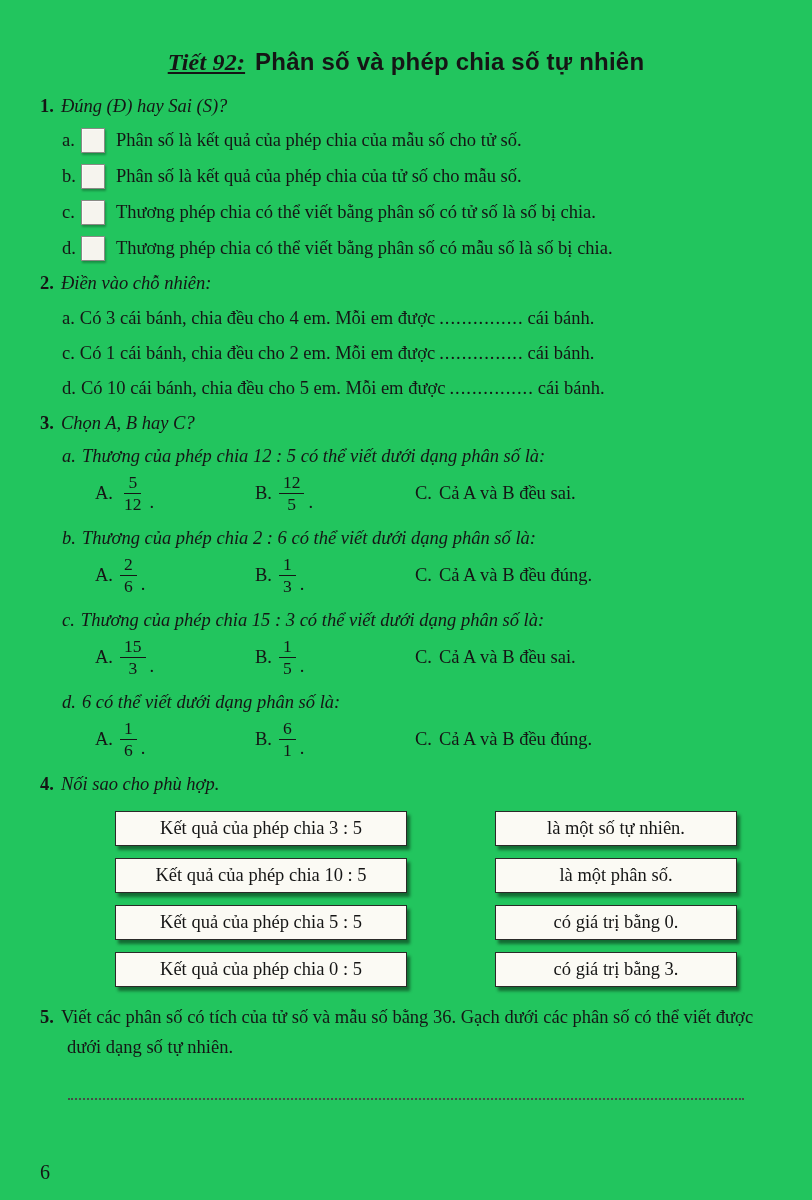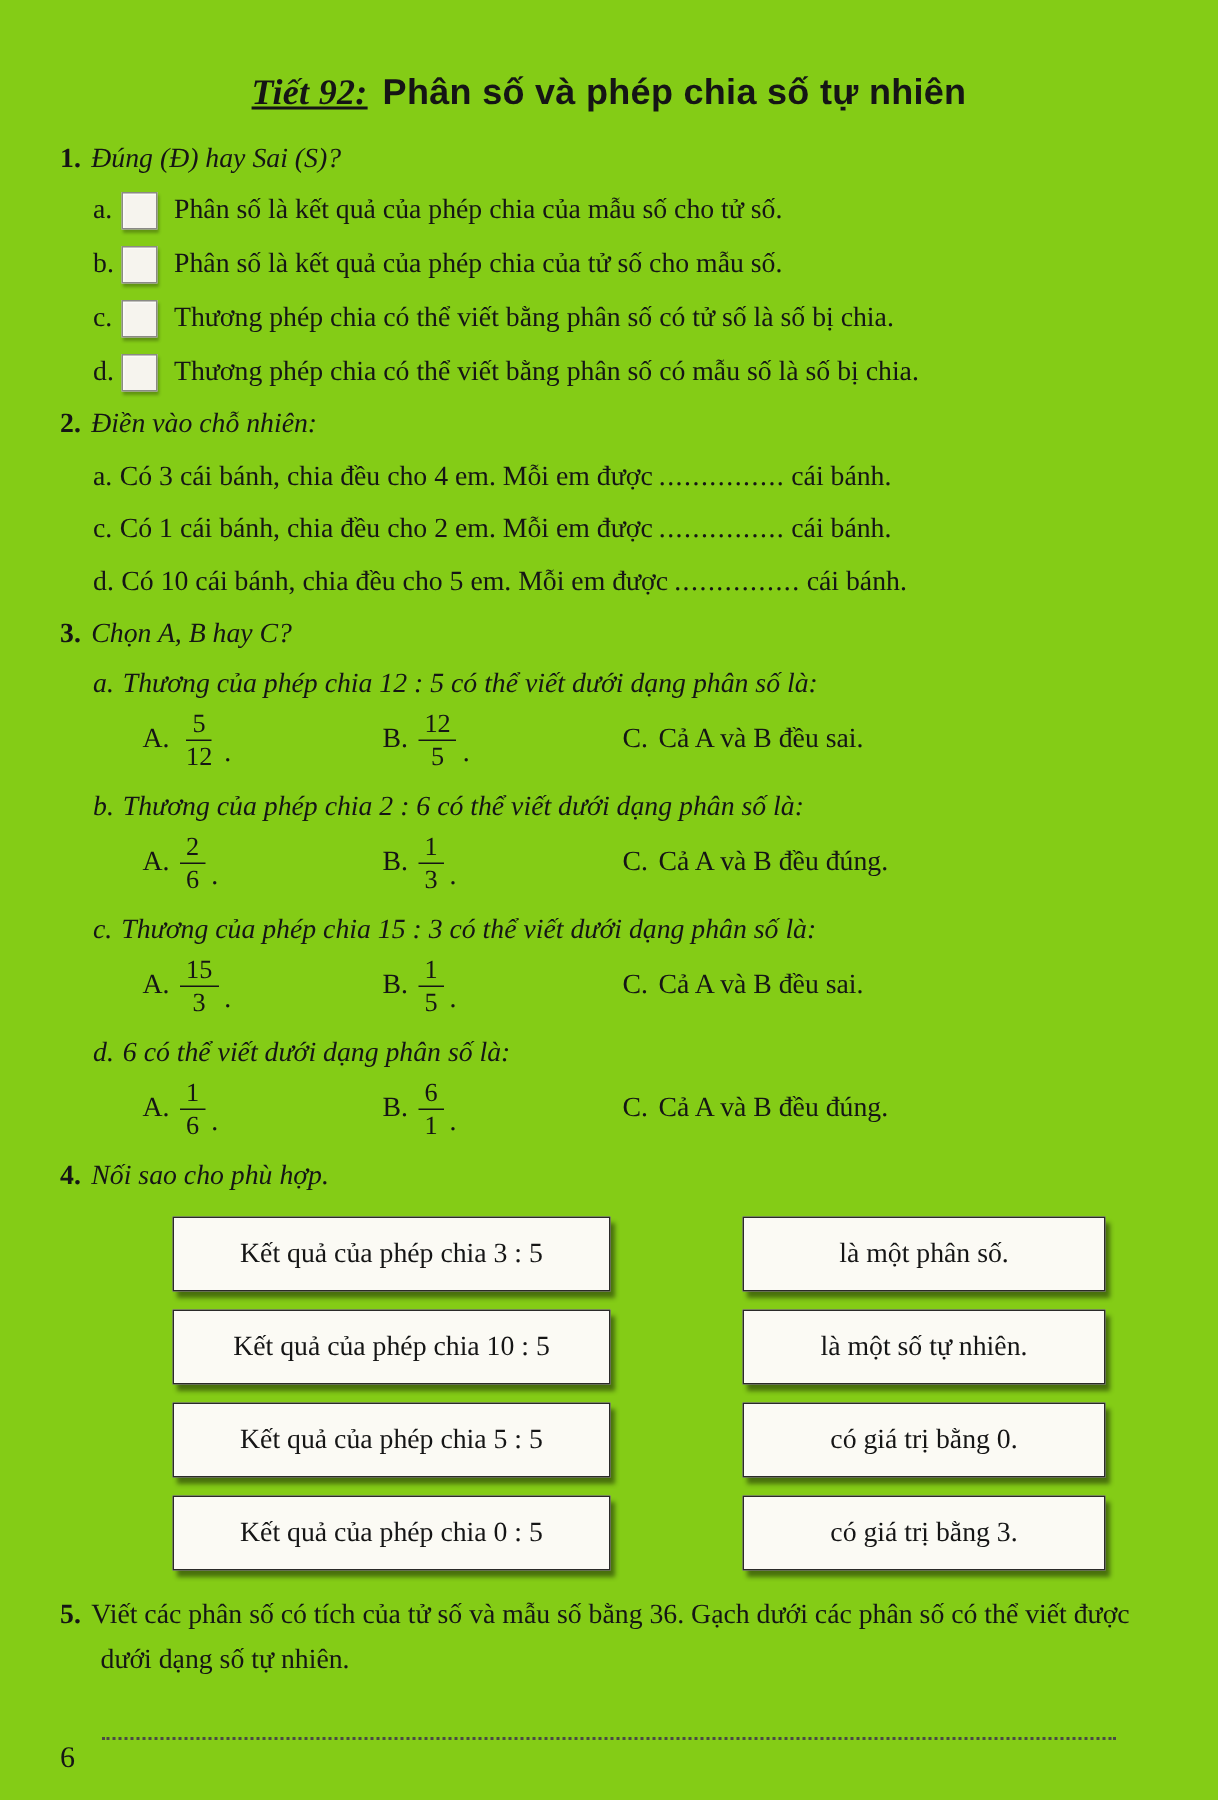--- a/index.html
+++ b/index.html
@@ -5,21 +5,21 @@
   * { margin: 0; padding: 0; box-sizing: border-box; }
   html, body { background: #ffffff; }
   body {
     font-family: "Liberation Serif", "DejaVu Serif", serif;
     color: #151515;
   }
   .page {
     width: 812px;
     height: 1200px;
     margin: 0 auto;
-    background: #84cc16;
+    background: #22c55e;
     position: relative;
     padding: 40px 40px 0 40px;
     overflow: hidden;
   }
   .title {
     text-align: center;
     font-size: 24px;
     font-weight: bold;
     font-family: "Liberation Sans", "DejaVu Sans", sans-serif;
     margin: 8px 0 20px 0;
@@ -82,21 +82,21 @@
   }
   .frac .num { padding: 0 4px 1px 4px; border-bottom: 1.5px solid #151515; }
   .frac .den { padding: 1px 4px 0 4px; }
   .opt .suffix { margin-left: 4px; align-self: flex-end; }
 
   
   .match-wrap { display: flex; margin: 16px 0 4px 75px; }
   .match-col-left { width: 292px; }
   .match-col-right { width: 242px; margin-left: 88px; }
   .match-box {
-    height: 50px;
+    height: 35px;
     border: 1.6px solid #2a2a28;
     background: #fbfaf4;
     box-shadow: 3px 4px 3px rgba(0,0,0,0.45);
     display: flex;
     align-items: center;
     justify-content: center;
     font-size: 18.5px;
     margin-bottom: 12px;
     text-align: center;
     cursor: pointer;
@@ -283,22 +283,22 @@
   </div>
 
   <div class="match-wrap">
     <div class="match-col-left">
       <div class="match-box">Kết quả của phép chia 3 : 5</div>
       <div class="match-box">Kết quả của phép chia 10 : 5</div>
       <div class="match-box">Kết quả của phép chia 5 : 5</div>
       <div class="match-box">Kết quả của phép chia 0 : 5</div>
     </div>
     <div class="match-col-right">
+      <div class="match-box">là một số tự nhiên.</div>
       <div class="match-box">là một phân số.</div>
-      <div class="match-box">là một số tự nhiên.</div>
       <div class="match-box">có giá trị bằng 0.</div>
       <div class="match-box">có giá trị bằng 3.</div>
     </div>
   </div>
 
   <div class="q5-text">
     <span class="qnum">5.</span><span>Viết các phân số có tích của tử số và mẫu số bằng 36. Gạch dưới các phân số có thể viết được dưới dạng số tự nhiên.</span>
   </div>
 
   <div class="answer-line"></div>

